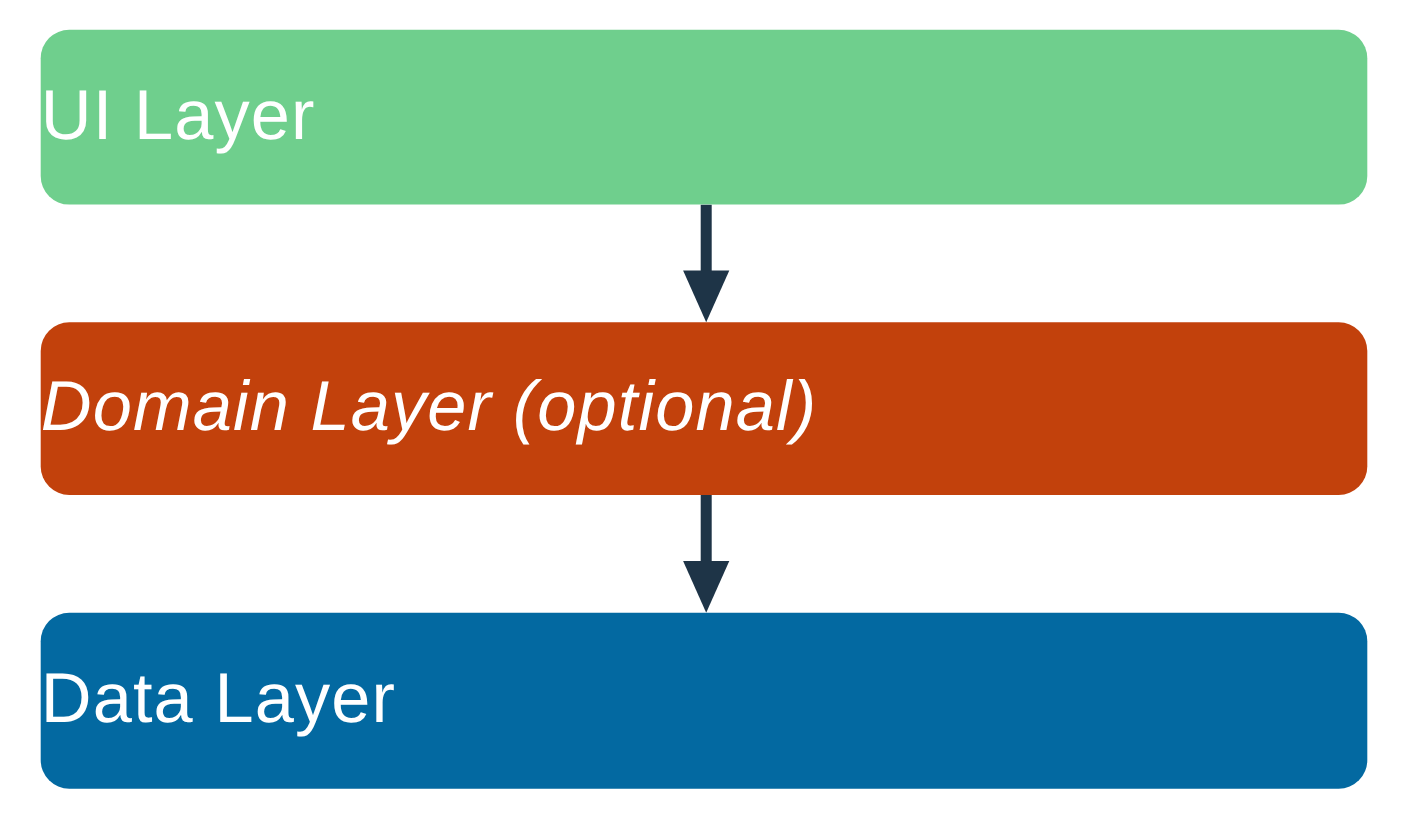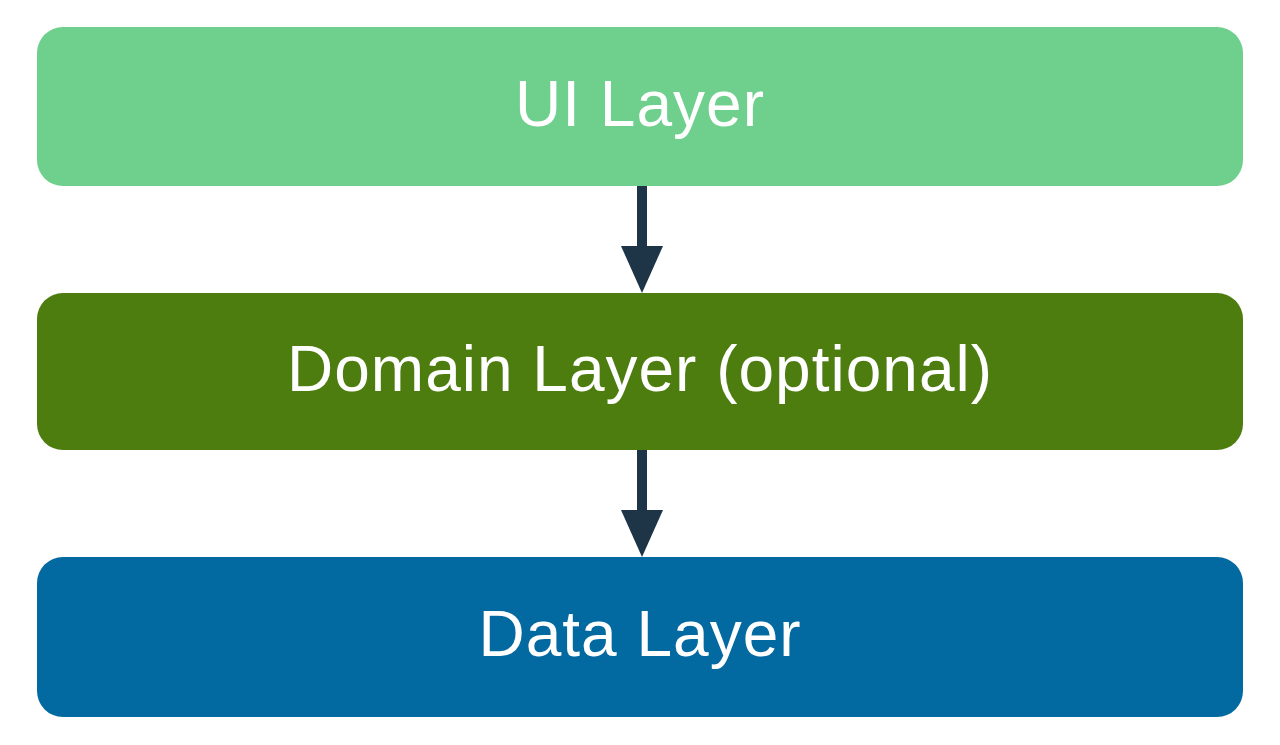--- a/index.html
+++ b/index.html
@@ -15,21 +15,21 @@
     overflow: hidden;
     font-family: "Liberation Sans", sans-serif;
   }
   .layer-box {
     position: absolute;
     left: 37px;
     width: 1206px;
     border-radius: 26px;
     display: flex;
     align-items: center;
-    justify-content: center;
+    justify-content: flex-start;
     box-sizing: border-box;
   }
   .box-ui     { top: 27px;  height: 159px; }
   .box-domain { top: 293px; height: 157px; }
   .box-data   { top: 557px; height: 160px; }
   .layer-label {
     color: #ffffff;
     font-size: 64px;
     font-weight: 400;
     letter-spacing: 1px;
@@ -54,21 +54,21 @@
 
   <div class="layer-box box-ui" style="background-color: rgb(111, 207, 141);">
     <span class="layer-label">UI Layer</span>
   </div>
 
   <svg class="arrow arrow-1" viewBox="0 0 50 107" aria-hidden="true">
     <rect x="20" y="0" width="10" height="66" fill="#1E3447"></rect>
     <polygon points="4,60 46,60 25,107" fill="#1E3447"></polygon>
   </svg>
 
-  <div class="layer-box box-domain" style="background-color: #4d7c0f;">
+  <div class="layer-box box-domain" style="background-color: #c2410c; font-style: italic;">
     <span class="layer-label">Domain Layer (optional)</span>
   </div>
 
   <svg class="arrow arrow-2" viewBox="0 0 50 107" aria-hidden="true">
     <rect x="20" y="0" width="10" height="66" fill="#1E3447"></rect>
     <polygon points="4,60 46,60 25,107" fill="#1E3447"></polygon>
   </svg>
 
   <div class="layer-box box-data" style="background-color: #0369a1;">
     <span class="layer-label">Data Layer</span>

